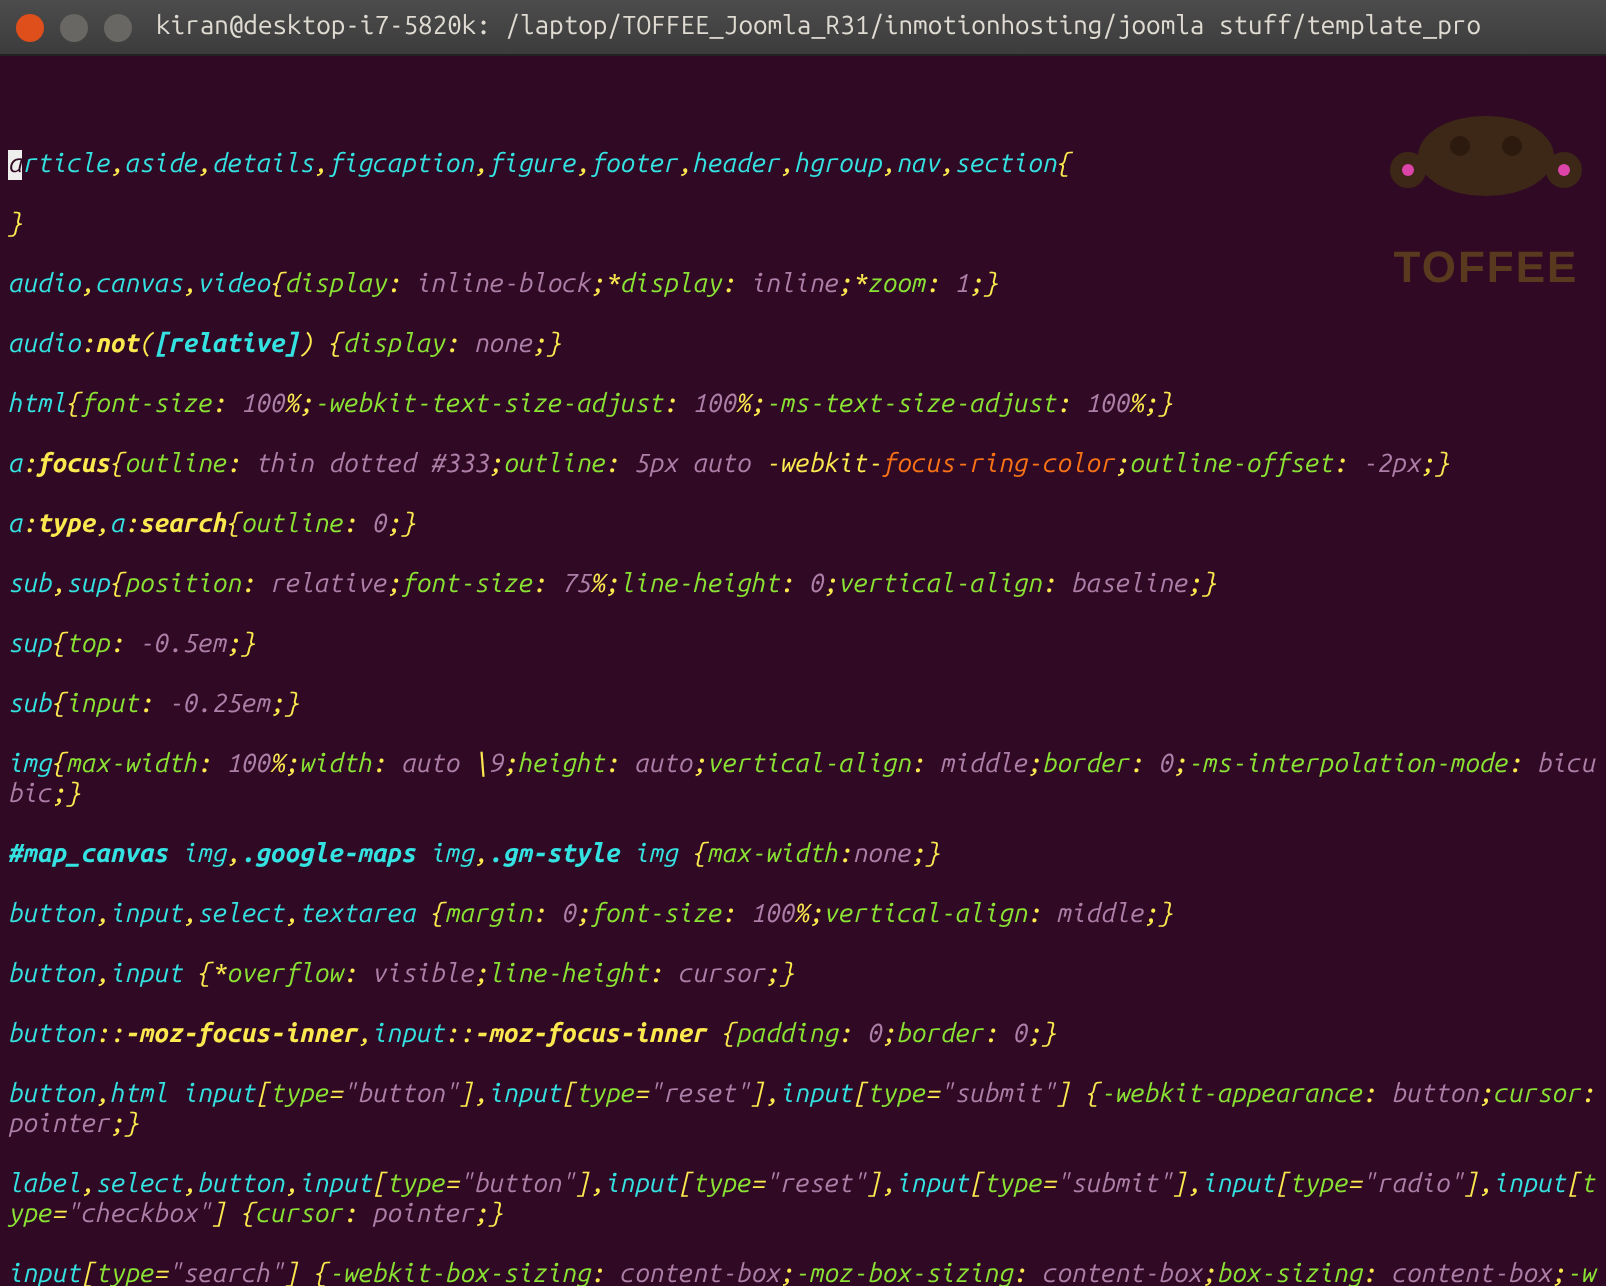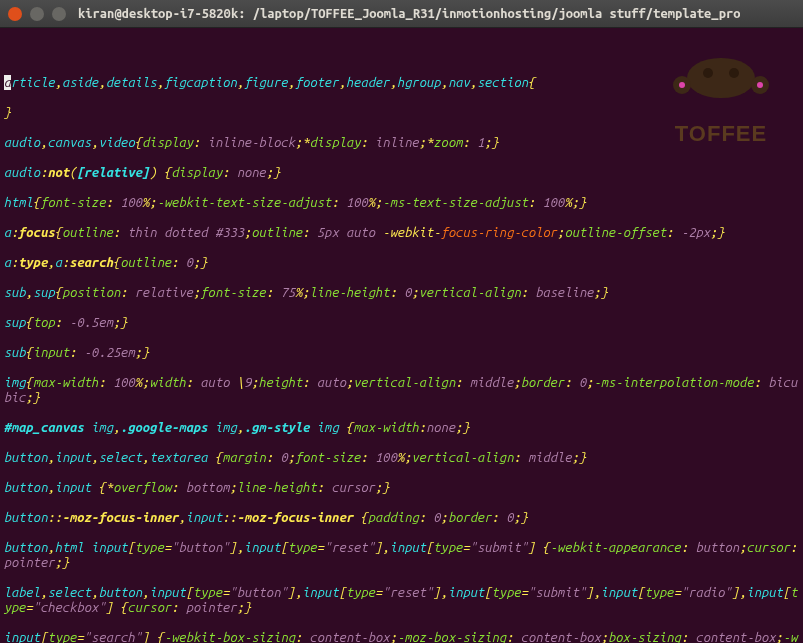--- a/index.html
+++ b/index.html
@@ -23,21 +23,21 @@
 }
 .window-controls { display: flex; gap: 8px; margin-right: 12px; }
 .win-btn {
   width: 14px; height: 14px; border-radius: 50%;
   display: flex; align-items: center; justify-content: center;
 }
 .close-btn { background: #df4f1b; }
 .min-btn { background: #686763; }
 .max-btn { background: #686763; }
 .title-text {
-  color: #dfdbd2; font-size: 13px; font-weight: bold;
+  color: #dfdbd2; font-size: 13px; font-weight: normal;
   white-space: nowrap; overflow: hidden;
 }
 .terminal {
   padding: 2px 4px;
   white-space: pre;
   position: relative;
 }
 .line { white-space: pre-wrap; word-break: break-all; font-style: italic; }
 .c-cy { color: #34e2e2; }
 .c-gr { color: #8ae234; }
@@ -46,21 +46,21 @@
 .c-wh { color: #f97316; }
 .c-bcy { color: #34e2e2; font-weight: bold; }
 .c-bye { color: #fce94f; font-weight: bold; }
 .cursor {
   background: #eeeeec;
   color: #300a24;
   display: inline-block;
 }
 .logo {
   position: absolute;
-  top: 0px; right: 22px;
+  top: 0px; right: 0;
   width: 120px;
   pointer-events: none;
 }
 .logo-bean {
   width: 68px; height: 40px;
   background: #3d2817;
   border-radius: 40px / 24px;
   margin: 0 auto;
   position: relative;
 }
@@ -95,21 +95,21 @@
 <div class="line"><span class="c-cy">audio</span><span class="c-ye">:</span><span class="c-bye">not</span><span class="c-ye">(</span><span class="c-bcy">[relative]</span><span class="c-ye">) {</span><span class="c-gr">display</span><span class="c-ye">: </span><span class="c-ma">none</span><span class="c-ye">;}</span></div>
 <div class="line"><span class="c-cy">html</span><span class="c-ye">{</span><span class="c-gr">font-size</span><span class="c-ye">: </span><span class="c-ma">100</span><span class="c-ye">%;</span><span class="c-gr">-webkit-text-size-adjust</span><span class="c-ye">: </span><span class="c-ma">100</span><span class="c-ye">%;</span><span class="c-gr">-ms-text-size-adjust</span><span class="c-ye">: </span><span class="c-ma">100</span><span class="c-ye">%;}</span></div>
 <div class="line"><span class="c-cy">a</span><span class="c-ye">:</span><span class="c-bye">focus</span><span class="c-ye">{</span><span class="c-gr">outline</span><span class="c-ye">: </span><span class="c-ma">thin</span><span> </span><span class="c-ma">dotted</span><span> </span><span class="c-ma">#333</span><span class="c-ye">;</span><span class="c-gr">outline</span><span class="c-ye">: </span><span class="c-ma">5px</span><span> </span><span class="c-ma">auto</span><span class="c-ye"> -webkit-</span><span class="c-wh">focus-ring-color</span><span class="c-ye">;</span><span class="c-gr">outline-offset</span><span class="c-ye">: </span><span class="c-ma">-2px</span><span class="c-ye">;}</span></div>
 <div class="line"><span class="c-cy">a</span><span class="c-ye">:</span><span class="c-bye">type</span><span class="c-ye">,</span><span class="c-cy">a</span><span class="c-ye">:</span><span class="c-bye">search</span><span class="c-ye">{</span><span class="c-gr">outline</span><span class="c-ye">: </span><span class="c-ma">0</span><span class="c-ye">;}</span></div>
 <div class="line"><span class="c-cy">sub</span><span class="c-ye">,</span><span class="c-cy">sup</span><span class="c-ye">{</span><span class="c-gr">position</span><span class="c-ye">: </span><span class="c-ma">relative</span><span class="c-ye">;</span><span class="c-gr">font-size</span><span class="c-ye">: </span><span class="c-ma">75</span><span class="c-ye">%;</span><span class="c-gr">line-height</span><span class="c-ye">: </span><span class="c-ma">0</span><span class="c-ye">;</span><span class="c-gr">vertical-align</span><span class="c-ye">: </span><span class="c-ma">baseline</span><span class="c-ye">;}</span></div>
 <div class="line"><span class="c-cy">sup</span><span class="c-ye">{</span><span class="c-gr">top</span><span class="c-ye">: </span><span class="c-ma">-0.5em</span><span class="c-ye">;}</span></div>
 <div class="line"><span class="c-cy">sub</span><span class="c-ye">{</span><span class="c-gr">input</span><span class="c-ye">: </span><span class="c-ma">-0.25em</span><span class="c-ye">;}</span></div>
 <div class="line"><span class="c-cy">img</span><span class="c-ye">{</span><span class="c-gr">max-width</span><span class="c-ye">: </span><span class="c-ma">100</span><span class="c-ye">%;</span><span class="c-gr">width</span><span class="c-ye">: </span><span class="c-ma">auto</span><span class="c-ye"> \</span><span class="c-ma">9</span><span class="c-ye">;</span><span class="c-gr">height</span><span class="c-ye">: </span><span class="c-ma">auto</span><span class="c-ye">;</span><span class="c-gr">vertical-align</span><span class="c-ye">: </span><span class="c-ma">middle</span><span class="c-ye">;</span><span class="c-gr">border</span><span class="c-ye">: </span><span class="c-ma">0</span><span class="c-ye">;</span><span class="c-gr">-ms-interpolation-mode</span><span class="c-ye">: </span><span class="c-ma">bicubic</span><span class="c-ye">;}</span></div>
 <div class="line"><span class="c-bcy">#map_canvas</span><span> </span><span class="c-cy">img</span><span class="c-ye">,</span><span class="c-bcy">.google-maps</span><span> </span><span class="c-cy">img</span><span class="c-ye">,</span><span class="c-bcy">.gm-style</span><span> </span><span class="c-cy">img</span><span class="c-ye"> {</span><span class="c-gr">max-width</span><span class="c-ye">:</span><span class="c-ma">none</span><span class="c-ye">;}</span></div>
 <div class="line"><span class="c-cy">button</span><span class="c-ye">,</span><span class="c-cy">input</span><span class="c-ye">,</span><span class="c-cy">select</span><span class="c-ye">,</span><span class="c-cy">textarea</span><span class="c-ye"> {</span><span class="c-gr">margin</span><span class="c-ye">: </span><span class="c-ma">0</span><span class="c-ye">;</span><span class="c-gr">font-size</span><span class="c-ye">: </span><span class="c-ma">100</span><span class="c-ye">%;</span><span class="c-gr">vertical-align</span><span class="c-ye">: </span><span class="c-ma">middle</span><span class="c-ye">;}</span></div>
-<div class="line"><span class="c-cy">button</span><span class="c-ye">,</span><span class="c-cy">input</span><span class="c-ye"> {*</span><span class="c-gr">overflow</span><span class="c-ye">: </span><span class="c-ma">bottom</span><span class="c-ye">;</span><span class="c-gr">line-height</span><span class="c-ye">: </span><span class="c-ma">cursor</span><span class="c-ye">;}</span></div>
+<div class="line"><span class="c-cy">button</span><span class="c-ye">,</span><span class="c-cy">input</span><span class="c-ye"> {*</span><span class="c-gr">overflow</span><span class="c-ye">: </span><span class="c-ma">visible</span><span class="c-ye">;</span><span class="c-gr">line-height</span><span class="c-ye">: </span><span class="c-ma">cursor</span><span class="c-ye">;}</span></div>
 <div class="line"><span class="c-cy">button</span><span class="c-ye">::</span><span class="c-bye">-moz-focus-inner</span><span class="c-ye">,</span><span class="c-cy">input</span><span class="c-ye">::</span><span class="c-bye">-moz-focus-inner</span><span class="c-ye"> {</span><span class="c-gr">padding</span><span class="c-ye">: </span><span class="c-ma">0</span><span class="c-ye">;</span><span class="c-gr">border</span><span class="c-ye">: </span><span class="c-ma">0</span><span class="c-ye">;}</span></div>
 <div class="line"><span class="c-cy">button</span><span class="c-ye">,</span><span class="c-cy">html</span><span> </span><span class="c-cy">input</span><span class="c-ye">[</span><span class="c-gr">type</span><span class="c-ye">=</span><span class="c-ma">"button"</span><span class="c-ye">],</span><span class="c-cy">input</span><span class="c-ye">[</span><span class="c-gr">type</span><span class="c-ye">=</span><span class="c-ma">"reset"</span><span class="c-ye">],</span><span class="c-cy">input</span><span class="c-ye">[</span><span class="c-gr">type</span><span class="c-ye">=</span><span class="c-ma">"submit"</span><span class="c-ye">] {</span><span class="c-gr">-webkit-appearance</span><span class="c-ye">: </span><span class="c-ma">button</span><span class="c-ye">;</span><span class="c-gr">cursor</span><span class="c-ye">: </span><span class="c-ma">pointer</span><span class="c-ye">;}</span></div>
 <div class="line"><span class="c-cy">label</span><span class="c-ye">,</span><span class="c-cy">select</span><span class="c-ye">,</span><span class="c-cy">button</span><span class="c-ye">,</span><span class="c-cy">input</span><span class="c-ye">[</span><span class="c-gr">type</span><span class="c-ye">=</span><span class="c-ma">"button"</span><span class="c-ye">],</span><span class="c-cy">input</span><span class="c-ye">[</span><span class="c-gr">type</span><span class="c-ye">=</span><span class="c-ma">"reset"</span><span class="c-ye">],</span><span class="c-cy">input</span><span class="c-ye">[</span><span class="c-gr">type</span><span class="c-ye">=</span><span class="c-ma">"submit"</span><span class="c-ye">],</span><span class="c-cy">input</span><span class="c-ye">[</span><span class="c-gr">type</span><span class="c-ye">=</span><span class="c-ma">"radio"</span><span class="c-ye">],</span><span class="c-cy">input</span><span class="c-ye">[</span><span class="c-gr">type</span><span class="c-ye">=</span><span class="c-ma">"checkbox"</span><span class="c-ye">] {</span><span class="c-gr">cursor</span><span class="c-ye">: </span><span class="c-ma">pointer</span><span class="c-ye">;}</span></div>
 <div class="line"><span class="c-cy">input</span><span class="c-ye">[</span><span class="c-gr">type</span><span class="c-ye">=</span><span class="c-ma">"search"</span><span class="c-ye">] {</span><span class="c-gr">-webkit-box-sizing</span><span class="c-ye">: </span><span class="c-ma">content-box</span><span class="c-ye">;</span><span class="c-gr">-moz-box-sizing</span><span class="c-ye">: </span><span class="c-ma">content-box</span><span class="c-ye">;</span><span class="c-gr">box-sizing</span><span class="c-ye">: </span><span class="c-ma">content-box</span><span class="c-ye">;</span><span class="c-gr">-webkit-appearance</span></div>
 
 
 
 
 
 

